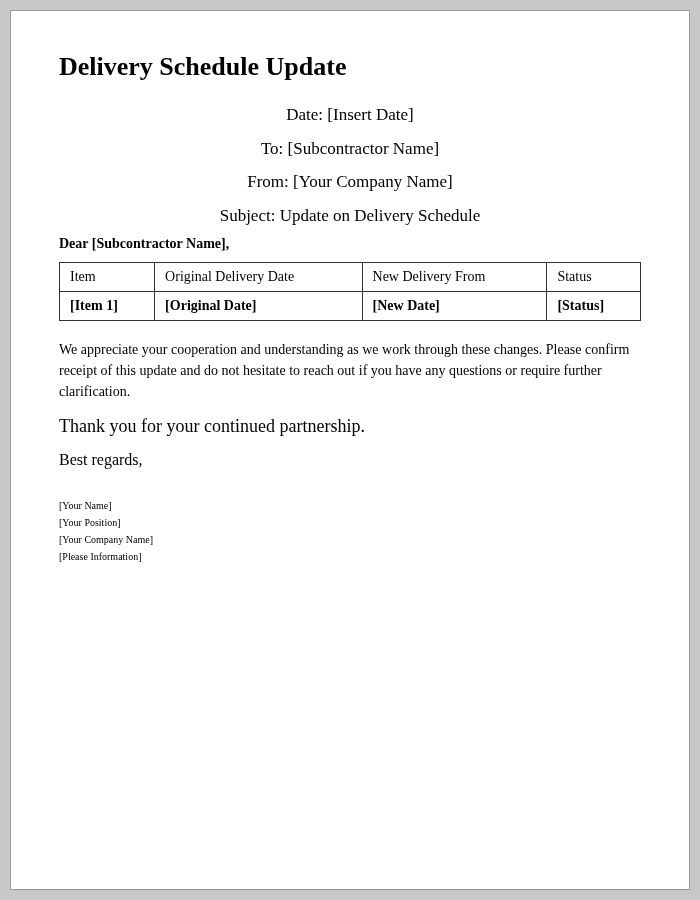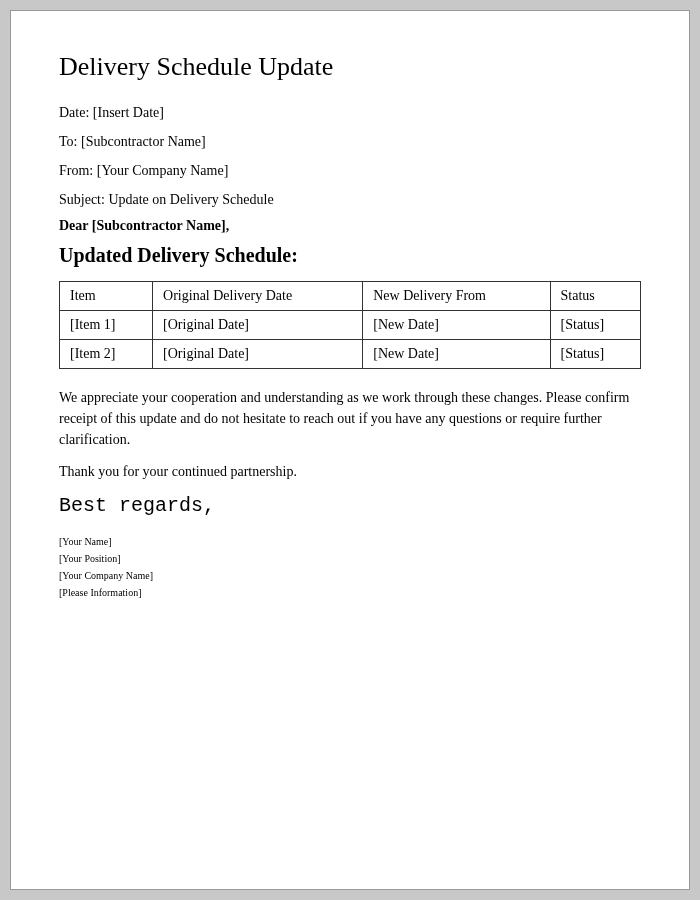--- a/index.html
+++ b/index.html
@@ -21,29 +21,30 @@
       width: 680px;
       min-height: 880px;
       background: #ffffff;
       border: 1px solid #999;
       padding: 40px 48px 40px 48px;
       position: relative;
     }
 
     .doc-title {
       font-size: 26px;
-      font-weight: normal;
+      font-weight: bold;
       margin-bottom: 20px;
       line-height: 1.2;
     }
 
     .meta-line {
-      font-size: 14px;
+      font-size: 17px;
       margin-bottom: 8px;
       line-height: 1.5;
+      text-align: center;
     }
 
     .salutation {
       font-size: 14px;
       margin-top: 4px;
       margin-bottom: 10px;
       font-weight: bold;
     }
 
     .body-para {
@@ -65,42 +66,42 @@
       margin-bottom: 18px;
       font-size: 14px;
     }
 
     .delivery-table th,
     .delivery-table td {
       border: 1px solid #333;
       padding: 6px 10px;
       text-align: left;
       vertical-align: middle;
+      font-weight: bold;
     }
 
     .delivery-table th {
       font-weight: normal;
       background: #ffffff;
     }
 
     .closing-para {
       font-size: 14px;
       line-height: 1.5;
       margin-bottom: 14px;
     }
 
     .thank-you {
-      font-size: 14px;
+      font-size: 18px;
       margin-bottom: 14px;
     }
 
     .best-regards {
-      font-size: 20px;
-      margin-bottom: 16px;
-      font-family: Liberation Mono, monospace;
+      font-size: 16px;
+      margin-bottom: 28px;
     }
 
     .signature-block {
       font-size: 10px;
       line-height: 1.7;
     }
   </style>
 </head>
 <body>
 
@@ -112,40 +113,33 @@
 
   <p class="meta-line">To: [Subcontractor Name]</p>
 
   <p class="meta-line">From: [Your Company Name]</p>
 
   <p class="meta-line">Subject: Update on Delivery Schedule</p>
 
   <p class="salutation">Dear [Subcontractor Name],</p>
 
 
-  <h2 class="section-heading">Updated Delivery Schedule:</h2>
 
   <table class="delivery-table">
     <thead>
       <tr>
         <th>Item</th>
         <th>Original Delivery Date</th>
         <th>New Delivery From</th>
         <th>Status</th>
       </tr>
     </thead>
     <tbody id="table-body">
     <tr>
           <td>[Item 1]</td>
-          <td>[Original Date]</td>
-          <td>[New Date]</td>
-          <td>[Status]</td>
-        </tr>
-        <tr>
-          <td>[Item 2]</td>
           <td>[Original Date]</td>
           <td>[New Date]</td>
           <td>[Status]</td>
         </tr>
       </tbody>
   </table>
 
   <p class="closing-para">We appreciate your cooperation and understanding as we work through these changes. Please confirm receipt of this update and do not hesitate to reach out if you have any questions or require further clarification.</p>
 
   <p class="thank-you">Thank you for your continued partnership.</p>

